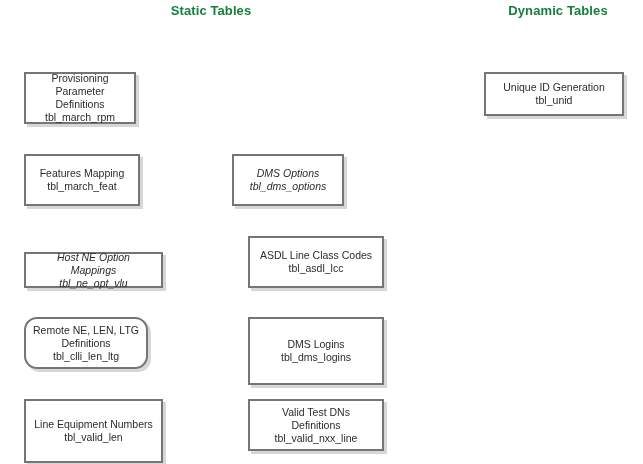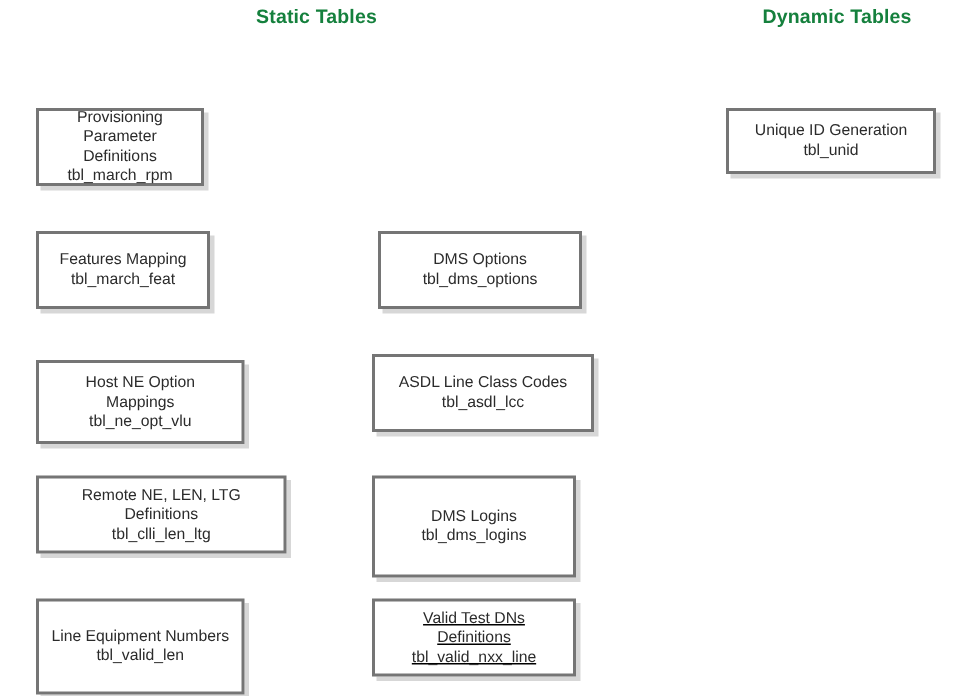--- a/index.html
+++ b/index.html
@@ -65,47 +65,47 @@
 
 <div class="table-box" style="left: 24px; top: 72px; width: 112px; height: 52px;">
       <div class="box-text">Provisioning Parameter
 Definitions
 tbl_march_rpm</div>
     </div>
     <div class="table-box" style="left: 24px; top: 154px; width: 116px; height: 52px;">
       <div class="box-text">Features Mapping
 tbl_march_feat</div>
     </div>
-    <div class="table-box" style="left: 24px; top: 240px; width: 139px; height: 56px;">
+    <div class="table-box" style="left: 24px; top: 252px; width: 139px; height: 36px; font-style: italic;">
       <div class="box-text">Host NE Option
 Mappings
 tbl_ne_opt_vlu</div>
     </div>
-    <div class="table-box" style="left: 24px; top: 317px; width: 167px; height: 52px;">
+    <div class="table-box" style="left: 24px; top: 317px; width: 124px; height: 52px; border-radius: 13px;">
       <div class="box-text">Remote NE, LEN, LTG
 Definitions
 tbl_clli_len_ltg</div>
     </div>
     <div class="table-box" style="left: 24px; top: 399px; width: 139px; height: 64px;">
       <div class="box-text">Line Equipment Numbers
 tbl_valid_len</div>
     </div>
-    <div class="table-box" style="left: 252px; top: 154px; width: 136px; height: 52px;">
+    <div class="table-box" style="left: 232px; top: 154px; width: 112px; height: 52px; font-style: italic;">
       <div class="box-text">DMS Options
 tbl_dms_options</div>
     </div>
-    <div class="table-box" style="left: 248px; top: 236px; width: 148px; height: 52px;">
+    <div class="table-box" style="left: 248px; top: 236px; width: 136px; height: 52px;">
       <div class="box-text">ASDL Line Class Codes
 tbl_asdl_lcc</div>
     </div>
     <div class="table-box" style="left: 248px; top: 317px; width: 136px; height: 68px;">
       <div class="box-text">DMS Logins
 tbl_dms_logins</div>
     </div>
-    <div class="table-box" style="left: 248px; top: 399px; width: 136px; height: 52px; text-decoration: underline;">
+    <div class="table-box" style="left: 248px; top: 399px; width: 136px; height: 52px;">
       <div class="box-text">Valid Test DNs
 Definitions
 tbl_valid_nxx_line</div>
     </div>
     <div class="table-box" style="left: 484px; top: 72px; width: 140px; height: 44px;">
       <div class="box-text">Unique ID Generation
 tbl_unid</div>
     </div>
   </div>
 

